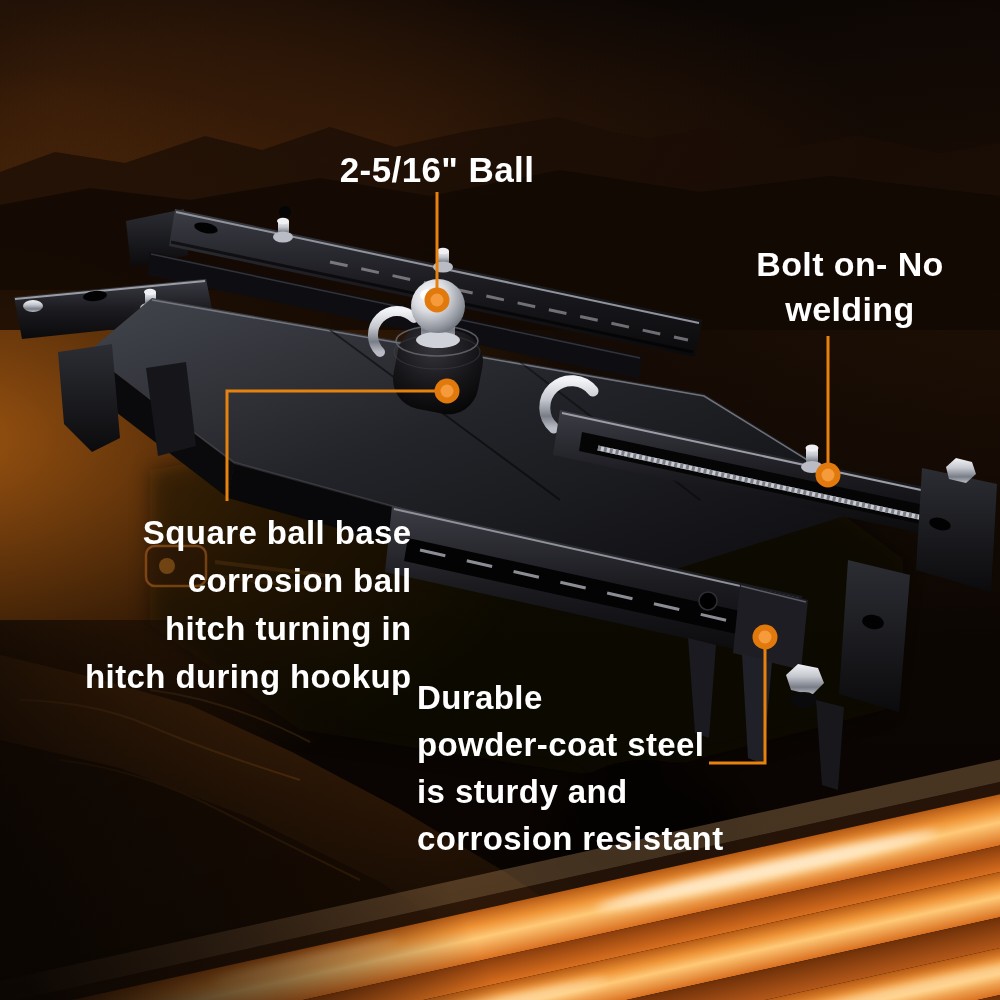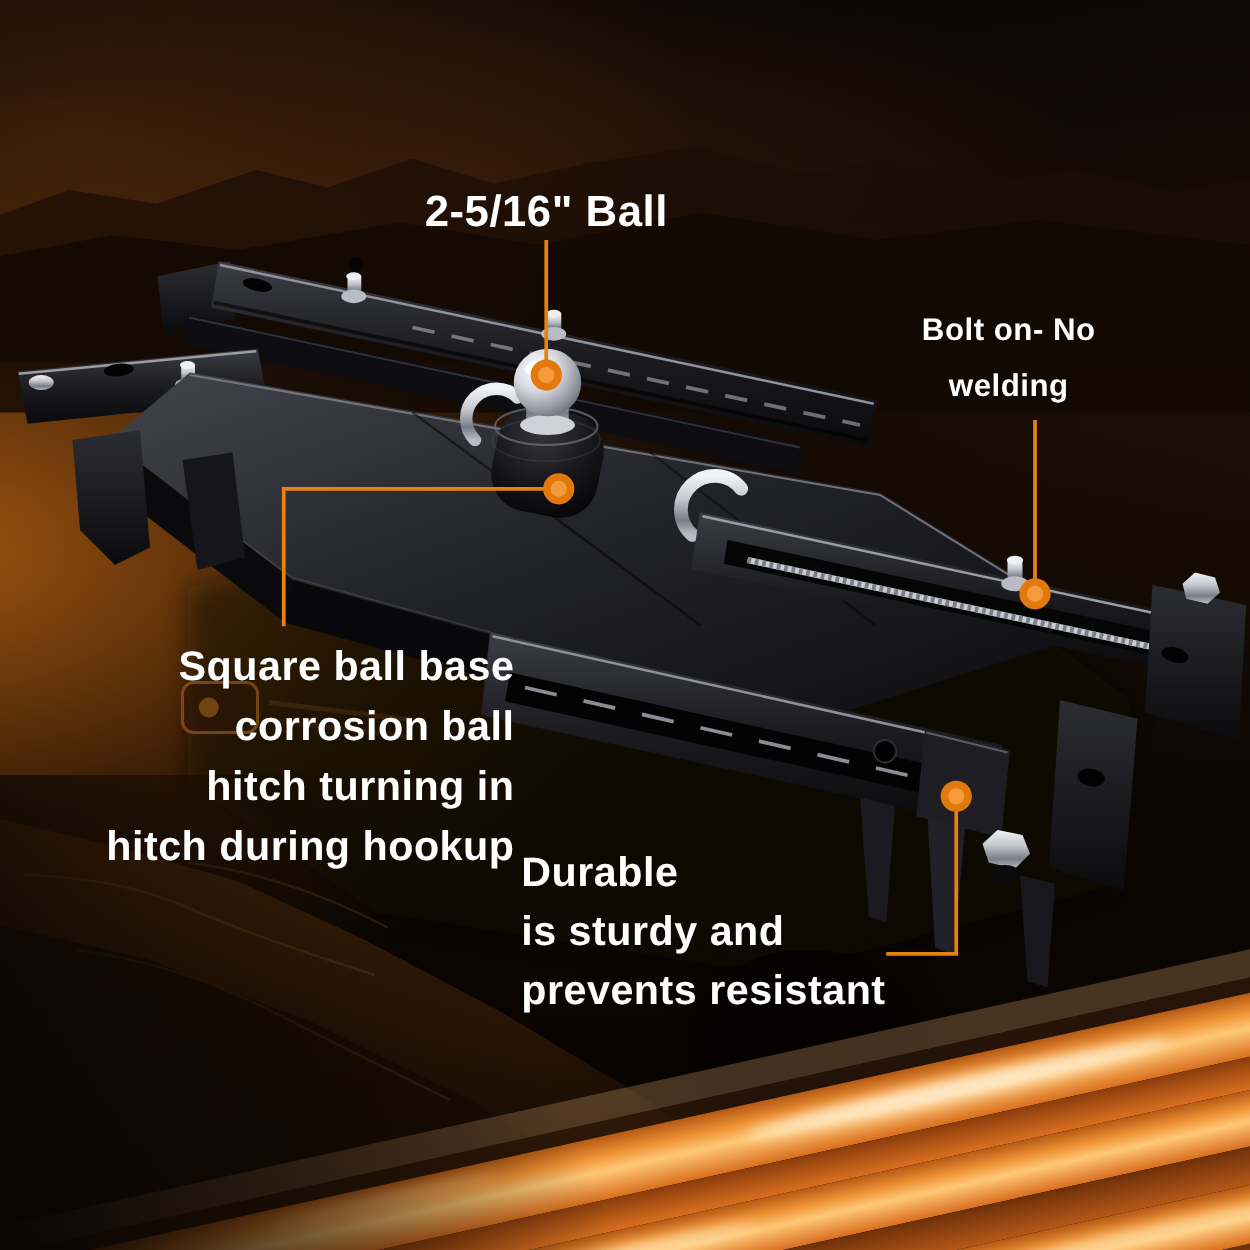--- a/index.html
+++ b/index.html
@@ -245,31 +245,32 @@
       <circle cx="447" cy="391" r="6.5" fill="#F59B3C"></circle>
       <circle cx="828" cy="475" r="12.5" fill="#E1790D"></circle>
       <circle cx="828" cy="475" r="6.5" fill="#F59B3C"></circle>
       <circle cx="765" cy="637" r="12.5" fill="#E1790D"></circle>
       <circle cx="765" cy="637" r="6.5" fill="#F59B3C"></circle>
     </g>
   </svg>
 
   <div class="callout-text center" style="left:287px;top:146px;width:300px;font-size:35px;">2-5/16" Ball</div>
 
-  <div class="callout-text center" style="left:657px;top:242px;width:300px;font-size:25px;line-height:45px;">
+  <div class="callout-text center" style="left:700px;top:242px;width:300px;font-size:34px;line-height:45px;">
     <div>Bolt on- No</div>
     <div>welding</div>
   </div>
 
   <div class="callout-text" style="left:85px;top:509px;text-align:right;">
     <div>Square ball base</div>
     <div>corrosion ball</div>
     <div>hitch turning in</div>
     <div>hitch during hookup</div>
   </div>
 
   <div class="callout-text" style="left:417px;top:674px;line-height:47px;">
     <div>Durable</div>
+    <div>powder-coat steel</div>
     <div>is sturdy and</div>
-    <div>prevents resistant</div>
+    <div>corrosion resistant</div>
   </div>
 
 </div>
 
 </body></html>

